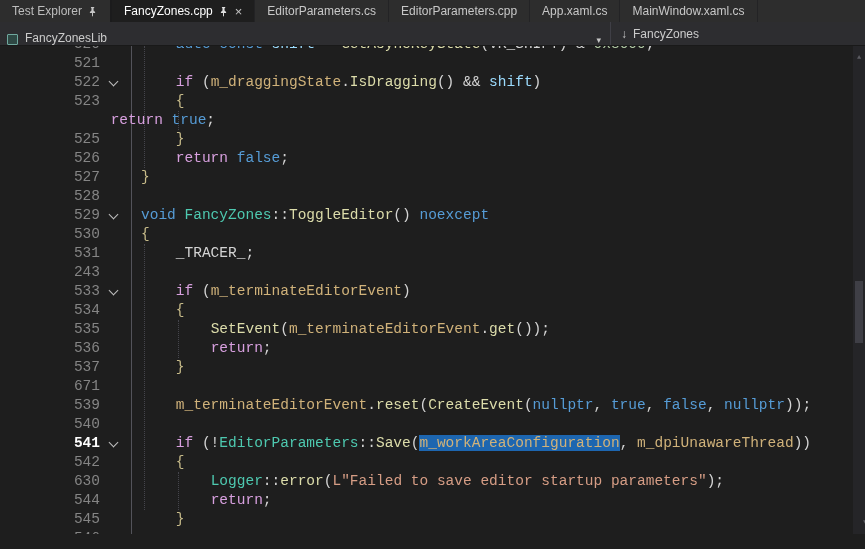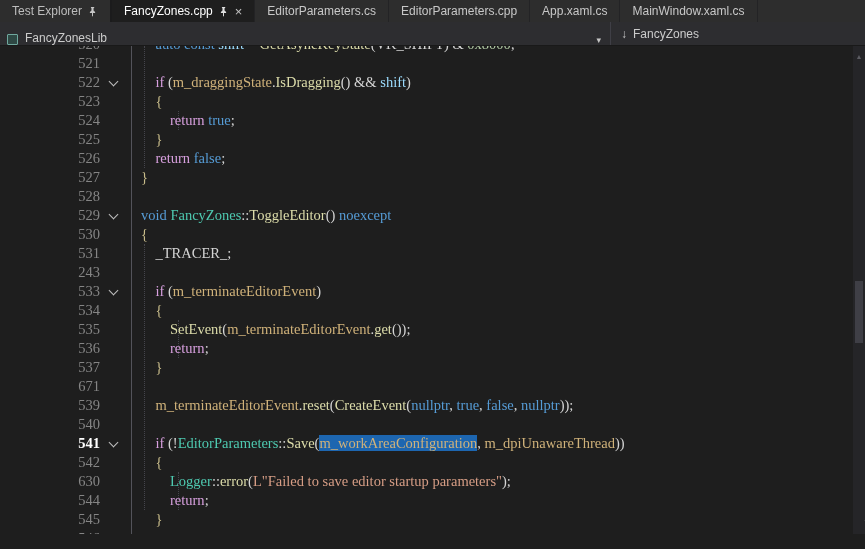--- a/index.html
+++ b/index.html
@@ -23,21 +23,21 @@
   .proj-icon{width:11px;height:11px;border:1px solid #6FA89E;background:#2E4844;border-radius:1px;margin-left:7px;flex:none}
   .nav-label{margin-left:7px}
   .chev{margin-left:auto;margin-right:9px;font-size:9px;color:#C5C5C5}
   .sep{width:1px;height:100%;background:#3F3F46}
   .nav-right{display:flex;align-items:center;height:100%}
   .down{margin-left:10px;color:#C5C5C5;font-size:12px}
   .scope-label{margin-left:6px}
 
   
   .editor{position:relative;height:488px;overflow:hidden;
-          font-family:Liberation Serif, serif;
+          font-family:Liberation Mono, monospace;
           font-size:14.5px;line-height:19px;color:var(--pl,#D4D4D4)}
   #code-lines{position:relative;z-index:2}
   .code-line{display:flex;height:19px;white-space:pre}
   .code-line.clipped{margin-top:-11px}
   .line-num{width:100px;text-align:right;color:var(--line-number,#858585);flex:none}
   .current .line-num{color:var(--line-number-current,#FEFEFE);font-weight:bold}
   .fold-col{width:26px;flex:none;display:flex;justify-content:center;align-items:center}
   .chev-shape{width:7px;height:7px;border-right:1.6px solid #BFBFBF;border-bottom:1.6px solid #BFBFBF;
               transform:rotate(45deg);margin-top:-3px}
   .code-text{padding-left:15px;flex:none}
@@ -121,21 +121,21 @@
   <div class="guide" style="left:144px;top:198px;height:266px"></div>
   <div class="guide" style="left:178px;top:65px;height:19px"></div>
   <div class="guide" style="left:178px;top:274px;height:38px"></div>
   <div class="guide" style="left:178px;top:426px;height:38px"></div>
 
   <div id="code-lines">
       <div class="code-line clipped"><span class="line-num">520</span><span class="fold-col"></span><span class="code-text"><span class="tk-pl">    </span><span class="tk-kw">auto</span><span class="tk-pl"> </span><span class="tk-kw">const</span><span class="tk-pl"> </span><span class="tk-va">shift</span><span class="tk-pl"> = </span><span class="tk-fn">GetAsyncKeyState</span><span class="tk-pl">(VK_SHIFT) &amp; </span><span class="tk-nm">0x8000</span><span class="tk-pl">;</span></span></div>
       <div class="code-line"><span class="line-num">521</span><span class="fold-col"></span><span class="code-text"></span></div>
       <div class="code-line"><span class="line-num">522</span><span class="fold-col"><span class="chev-shape"></span></span><span class="code-text"><span class="tk-pl">    </span><span class="tk-ctl">if</span><span class="tk-pl"> (</span><span class="tk-fd">m_draggingState</span><span class="tk-pl">.</span><span class="tk-fn">IsDragging</span><span class="tk-pl">() &amp;&amp; </span><span class="tk-va">shift</span><span class="tk-pl">)</span></span></div>
       <div class="code-line"><span class="line-num">523</span><span class="fold-col"></span><span class="code-text"><span class="tk-pl">    </span><span class="tk-br">{</span></span></div>
-      <div class="code-line"><span class="line-num">524</span><span class="fold-col"></span><span class="code-text"><span class="tk-pl">        </span><span class="tk-ctl">return</span><span class="tk-pl"> </span><span class="tk-kw">true</span><span class="tk-pl">;</span></span></div>
+      <div class="code-line"><span class="fold-col"></span><span class="code-text"><span class="tk-pl">        </span><span class="tk-ctl">return</span><span class="tk-pl"> </span><span class="tk-kw">true</span><span class="tk-pl">;</span></span></div>
       <div class="code-line"><span class="line-num">525</span><span class="fold-col"></span><span class="code-text"><span class="tk-pl">    </span><span class="tk-br">}</span></span></div>
       <div class="code-line"><span class="line-num">526</span><span class="fold-col"></span><span class="code-text"><span class="tk-pl">    </span><span class="tk-ctl">return</span><span class="tk-pl"> </span><span class="tk-kw">false</span><span class="tk-pl">;</span></span></div>
       <div class="code-line"><span class="line-num">527</span><span class="fold-col"></span><span class="code-text"><span class="tk-br">}</span></span></div>
       <div class="code-line"><span class="line-num">528</span><span class="fold-col"></span><span class="code-text"></span></div>
       <div class="code-line"><span class="line-num">529</span><span class="fold-col"><span class="chev-shape"></span></span><span class="code-text"><span class="tk-kw">void</span><span class="tk-pl"> </span><span class="tk-ty">FancyZones</span><span class="tk-pl">::</span><span class="tk-fn">ToggleEditor</span><span class="tk-pl">() </span><span class="tk-kw">noexcept</span></span></div>
       <div class="code-line"><span class="line-num">530</span><span class="fold-col"></span><span class="code-text"><span class="tk-br">{</span></span></div>
       <div class="code-line"><span class="line-num">531</span><span class="fold-col"></span><span class="code-text"><span class="tk-pl">    </span><span class="tk-pl">_TRACER_</span><span class="tk-pl">;</span></span></div>
       <div class="code-line"><span class="line-num">243</span><span class="fold-col"></span><span class="code-text"></span></div>
       <div class="code-line"><span class="line-num">533</span><span class="fold-col"><span class="chev-shape"></span></span><span class="code-text"><span class="tk-pl">    </span><span class="tk-ctl">if</span><span class="tk-pl"> (</span><span class="tk-fd">m_terminateEditorEvent</span><span class="tk-pl">)</span></span></div>
       <div class="code-line"><span class="line-num">534</span><span class="fold-col"></span><span class="code-text"><span class="tk-pl">    </span><span class="tk-br">{</span></span></div>

